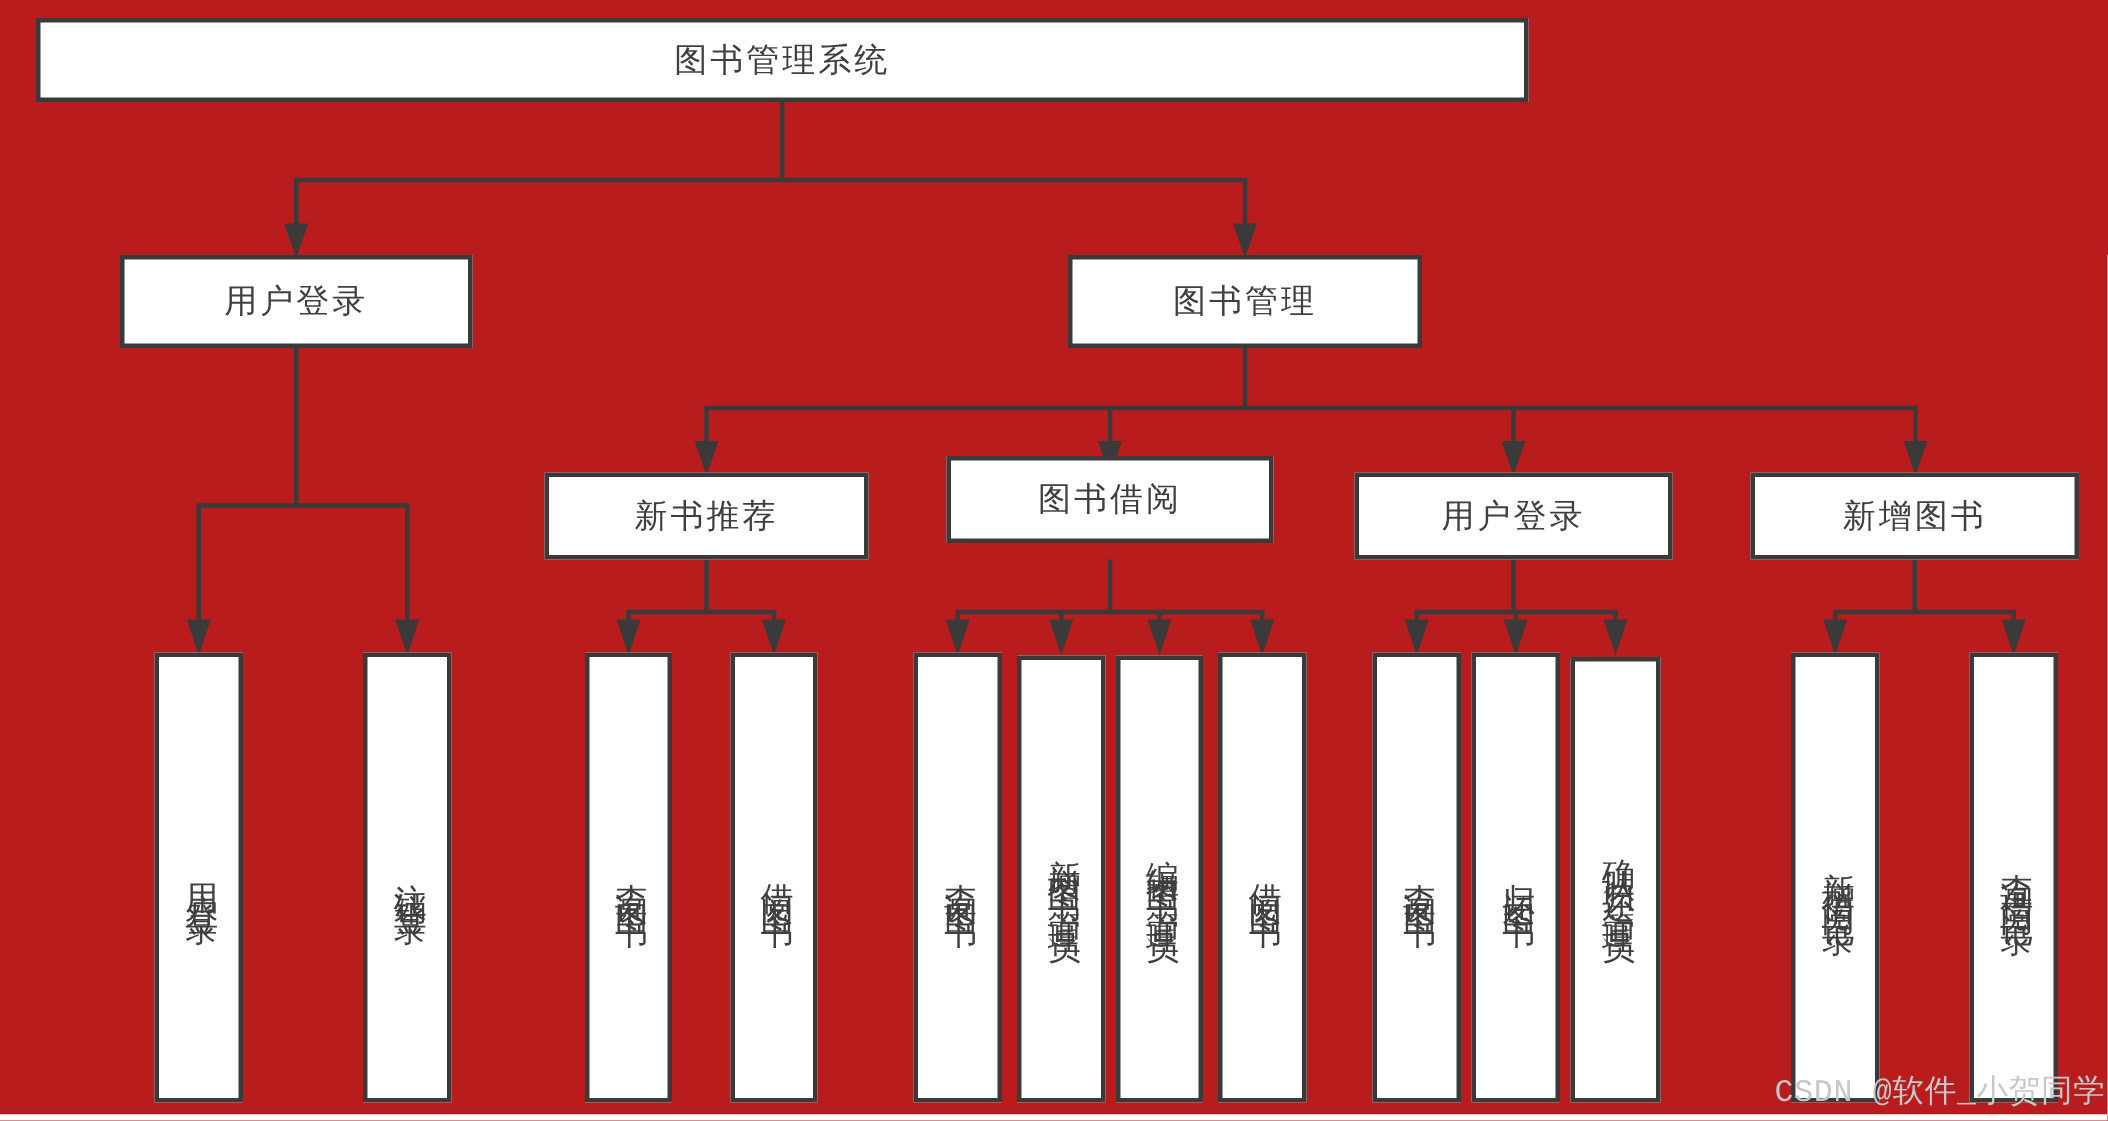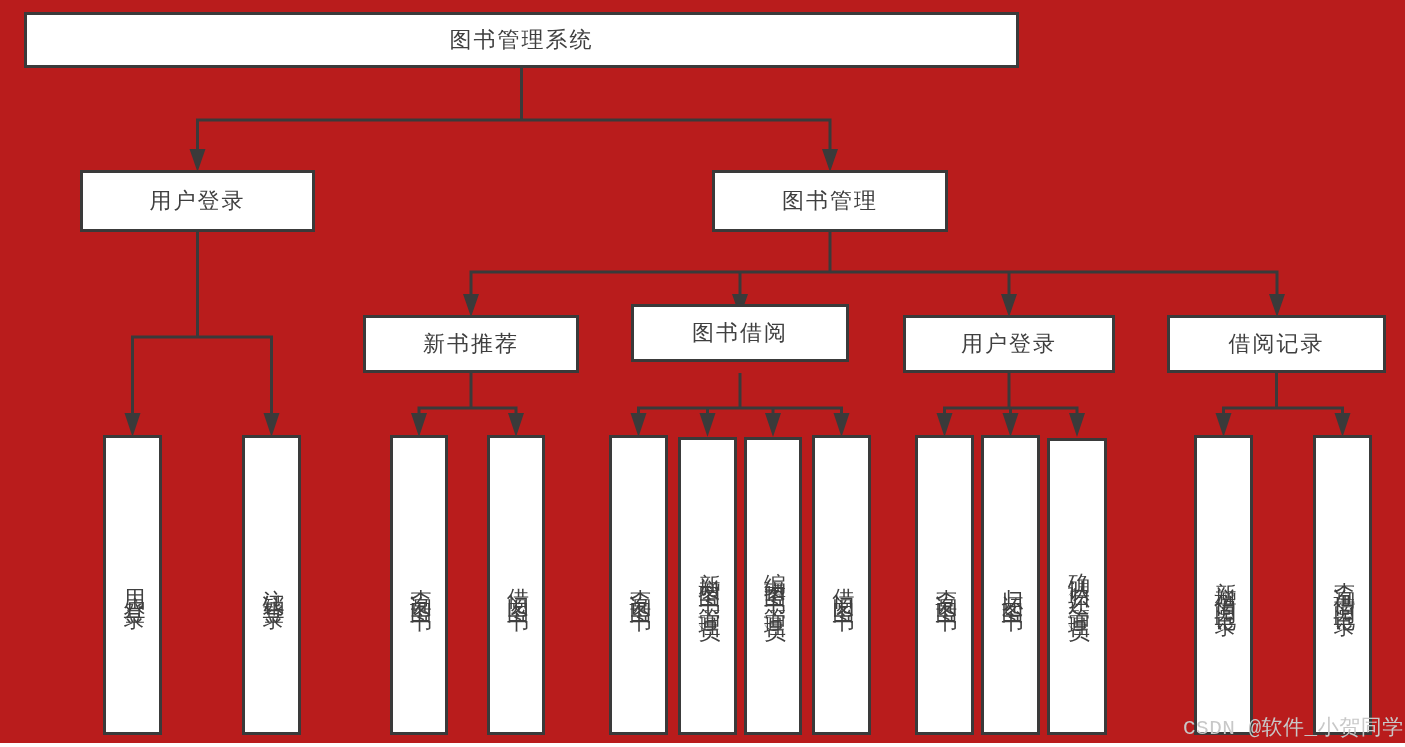--- a/index.html
+++ b/index.html
@@ -96,21 +96,21 @@
   <div class="node" style="left:712px;top:170px;width:236px;height:62px">
     <span class="hlabel">图书管理</span>
   </div>
   <div class="node" style="left:631px;top:304px;width:218px;height:58px">
     <span class="hlabel">图书借阅</span>
   </div>
   <div class="node" style="left:903px;top:315px;width:212px;height:58px">
     <span class="hlabel">用户登录</span>
   </div>
   <div class="node" style="left:1167px;top:315px;width:219px;height:58px">
-    <span class="hlabel">借阅记录</span>
+    <span class="hlabel">新增图书</span>
   </div>
 
   <div class="node" style="left:103px;top:435px;width:59px;height:300px">
     <span class="vlabel">用户登录</span>
   </div>
   <div class="node" style="left:242px;top:435px;width:59px;height:300px">
     <span class="vlabel">注销登录</span>
   </div>
 
   <div class="node" style="left:390px;top:435px;width:58px;height:300px">

